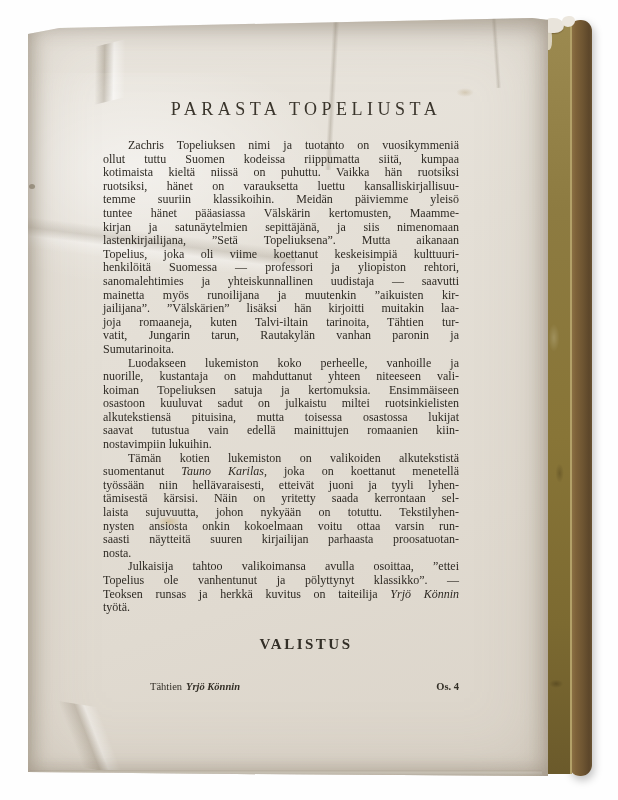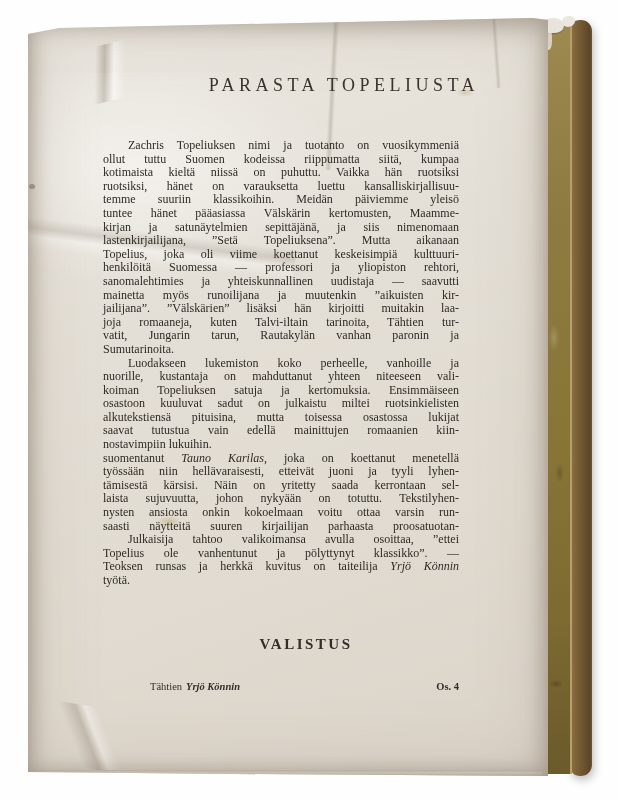--- a/index.html
+++ b/index.html
@@ -78,22 +78,22 @@
     background:linear-gradient(60deg,transparent 40%,rgba(125,112,92,.28) 50%,rgba(255,255,255,.4) 56%,transparent 64%);}
   .stain-1{left:128px;top:498px;width:26px;height:11px;border-radius:50%;
     background:radial-gradient(rgba(185,155,90,.45),transparent 70%);}
   .stain-2{left:1px;top:166px;width:6px;height:5px;border-radius:50%;background:rgba(95,85,62,.5);}
   .stain-3{left:428px;top:70px;width:18px;height:9px;border-radius:50%;
     background:radial-gradient(rgba(170,145,95,.3),transparent 70%);}
 
   
   .print{color:#2e2a24;}
   .cover-title{
-    position:absolute;left:105px;top:56px;width:346px;
-    text-align:right;font-size:18px;line-height:22px;
+    position:absolute;left:105px;top:80px;width:346px;
+    text-align:center;font-size:18px;line-height:22px;
     letter-spacing:4.5px;color:#3a352c;white-space:nowrap;
   }
   .bodytext{
     position:absolute;left:75px;top:121px;width:356px;
     font-size:12px;line-height:13.6px;color:#2e2a24;
   }
   .line{
     text-align:justify;text-align-last:justify;
     height:13.6px;overflow:visible;white-space:nowrap;
   }
@@ -161,26 +161,28 @@
           <div class="paragraph">
             <div class="line first">Luodakseen lukemiston koko perheelle, vanhoille ja</div>
             <div class="line">nuorille, kustantaja on mahduttanut yhteen niteeseen vali-</div>
             <div class="line">koiman Topeliuksen satuja ja kertomuksia. Ensimmäiseen</div>
             <div class="line">osastoon kuuluvat sadut on julkaistu miltei ruotsinkielisten</div>
             <div class="line">alkutekstiensä pituisina, mutta toisessa osastossa lukijat</div>
             <div class="line">saavat tutustua vain edellä mainittujen romaanien kiin-</div>
             <div class="line last">nostavimpiin lukuihin.</div>
           </div>
           <div class="paragraph">
+            <div class="line first">Tämän kotien lukemiston on valikoiden alkutekstistä</div>
             <div class="line">suomentanut <i>Tauno Karilas</i>, joka on koettanut menetellä</div>
             <div class="line">työssään niin hellävaraisesti, etteivät juoni ja tyyli lyhen-</div>
             <div class="line">tämisestä kärsisi. Näin on yritetty saada kerrontaan sel-</div>
             <div class="line">laista sujuvuutta, johon nykyään on totuttu. Tekstilyhen-</div>
             <div class="line">nysten ansiosta onkin kokoelmaan voitu ottaa varsin run-</div>
             <div class="line">saasti näytteitä suuren kirjailijan parhaasta proosatuotan-</div>
+            <div class="line last">nosta.</div>
           </div>
           <div class="paragraph">
             <div class="line first">Julkaisija tahtoo valikoimansa avulla osoittaa, ”ettei</div>
             <div class="line">Topelius ole vanhentunut ja pölyttynyt klassikko”. —</div>
             <div class="line">Teoksen runsas ja herkkä kuvitus on taiteilija <i>Yrjö Könnin</i></div>
             <div class="line last">työtä.</div>
           </div>
         </div>
 
       <div class="print publisher">VALISTUS</div>

